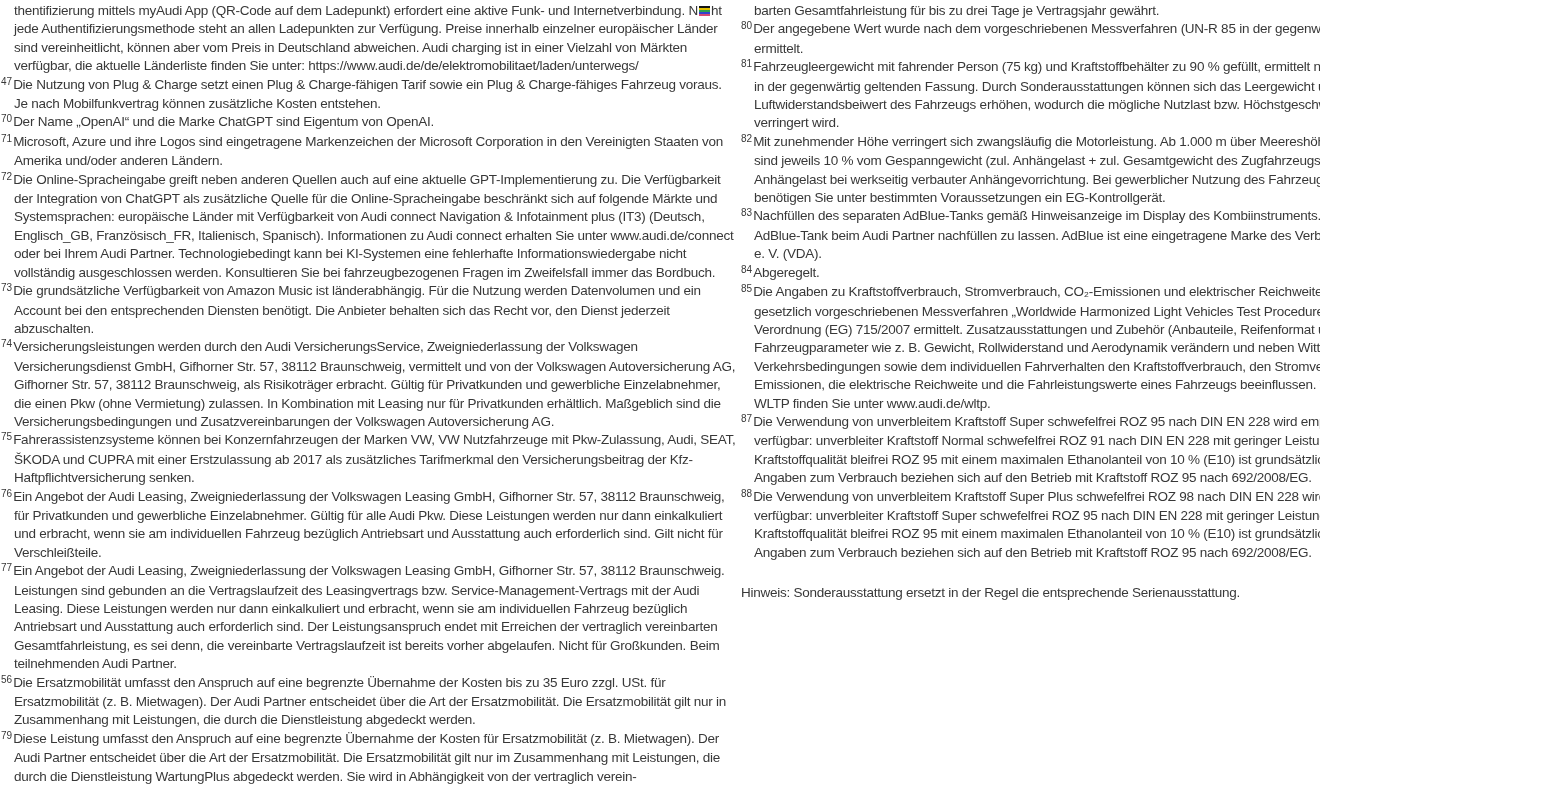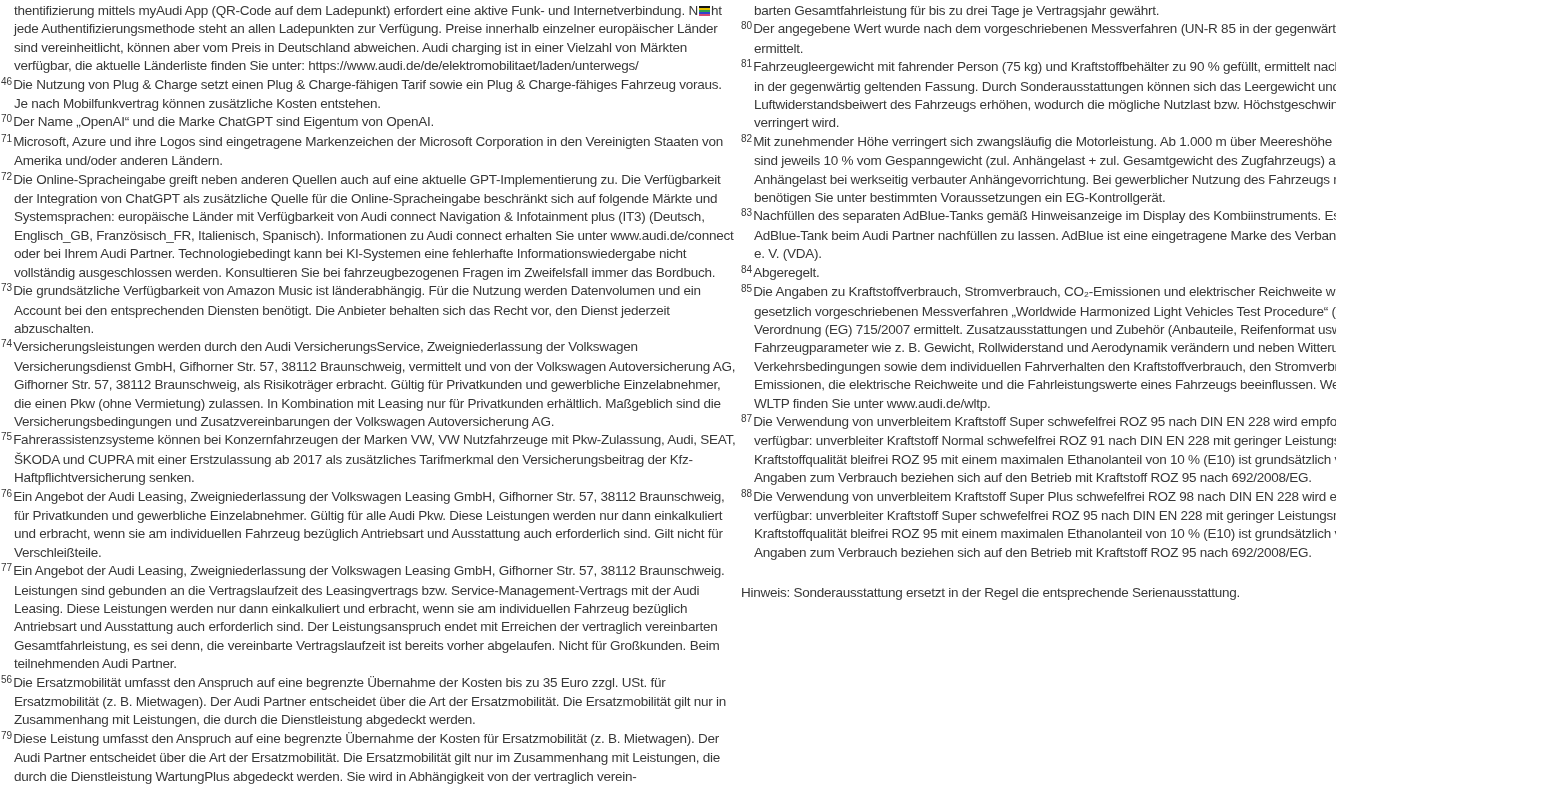--- a/index.html
+++ b/index.html
@@ -7,21 +7,20 @@
   .page {
     position:relative;
     width:1320px; height:810px;
     background:#ffffff;
     overflow:hidden;
     font-family:"Liberation Sans", sans-serif;
     font-size:13.5px;
     line-height:18.4px;
     letter-spacing:-0.25px;
     color:#383838;
-    padding-left:16px;
   }
   .col { position:absolute; top:2px; }
   #col-left  { left:1px;   width:737px; }
   #col-right { left:741px; width:741px; }
   p.fn { margin:0; padding-left:13px; text-indent:-13px; }
   p.fn.cont { text-indent:0; }
   .fn-num {
     font-size:10px;
     letter-spacing:0;
     position:relative;
@@ -48,21 +47,21 @@
     color:#333333;
     text-align:right;
   }
 </style>
 </head>
 <body>
 
 <div class="page">
   <div class="col" id="col-left">
       <p class="fn cont">thentifizierung mittels myAudi App (QR-Code auf dem Ladepunkt) erfordert eine aktive Funk- und Internetverbindung. N<span class="glitch"></span>ht jede Authentifizierungsmethode steht an allen Ladepunkten zur Verfügung. Preise innerhalb einzelner europäischer Länder sind vereinheitlicht, können aber vom Preis in Deutschland abweichen. Audi charging ist in einer Vielzahl von Märkten verfügbar, die aktuelle Länderliste finden Sie unter: https://www.audi.de/de/elektromobilitaet/laden/unterwegs/</p>
-      <p class="fn"><span class="fn-num">46</span>Die Nutzung von Plug &amp; Charge setzt einen Plug &amp; Charge-fähigen Tarif sowie ein Plug &amp; Charge-fähiges Fahrzeug voraus. Je nach Mobilfunkvertrag können zusätzliche Kosten entstehen.</p>
+      <p class="fn"><span class="fn-num">47</span>Die Nutzung von Plug &amp; Charge setzt einen Plug &amp; Charge-fähigen Tarif sowie ein Plug &amp; Charge-fähiges Fahrzeug voraus. Je nach Mobilfunkvertrag können zusätzliche Kosten entstehen.</p>
       <p class="fn"><span class="fn-num">70</span>Der Name „OpenAI“ und die Marke ChatGPT sind Eigentum von OpenAI.</p>
       <p class="fn"><span class="fn-num">71</span>Microsoft, Azure und ihre Logos sind eingetragene Markenzeichen der Microsoft Corporation in den Vereinigten Staaten von Amerika und/oder anderen Ländern.</p>
       <p class="fn"><span class="fn-num">72</span>Die Online-Spracheingabe greift neben anderen Quellen auch auf eine aktuelle GPT-Implementierung zu. Die Verfügbarkeit der Integration von ChatGPT als zusätzliche Quelle für die Online-Spracheingabe beschränkt sich auf folgende Märkte und Systemsprachen: europäische Länder mit Verfügbarkeit von Audi connect Navigation &amp; Infotainment plus (IT3) (Deutsch, Englisch_GB, Französisch_FR, Italienisch, Spanisch). Informationen zu Audi connect erhalten Sie unter www.audi.de/connect oder bei Ihrem Audi Partner. Technologiebedingt kann bei KI-Systemen eine fehlerhafte Informationswiedergabe nicht vollständig ausgeschlossen werden. Konsultieren Sie bei fahrzeugbezogenen Fragen im Zweifelsfall immer das Bordbuch.</p>
       <p class="fn"><span class="fn-num">73</span>Die grundsätzliche Verfügbarkeit von Amazon Music ist länderabhängig. Für die Nutzung werden Datenvolumen und ein Account bei den entsprechenden Diensten benötigt. Die Anbieter behalten sich das Recht vor, den Dienst jederzeit abzuschalten.</p>
       <p class="fn"><span class="fn-num">74</span>Versicherungsleistungen werden durch den Audi VersicherungsService, Zweigniederlassung der Volkswagen Versicherungsdienst GmbH, Gifhorner Str. 57, 38112 Braunschweig, vermittelt und von der Volkswagen Autoversicherung AG, Gifhorner Str. 57, 38112 Braunschweig, als Risikoträger erbracht. Gültig für Privatkunden und gewerbliche Einzelabnehmer, die einen Pkw (ohne Vermietung) zulassen. In Kombination mit Leasing nur für Privatkunden erhältlich. Maßgeblich sind die Versicherungsbedingungen und Zusatzvereinbarungen der Volkswagen Autoversicherung AG.</p>
       <p class="fn"><span class="fn-num">75</span>Fahrerassistenzsysteme können bei Konzernfahrzeugen der Marken VW, VW Nutzfahrzeuge mit Pkw-Zulassung, Audi, SEAT, ŠKODA und CUPRA mit einer Erstzulassung ab 2017 als zusätzliches Tarifmerkmal den Versicherungsbeitrag der Kfz-Haftpflichtversicherung senken.</p>
       <p class="fn"><span class="fn-num">76</span>Ein Angebot der Audi Leasing, Zweigniederlassung der Volkswagen Leasing GmbH, Gifhorner Str. 57, 38112 Braunschweig, für Privatkunden und gewerbliche Einzelabnehmer. Gültig für alle Audi Pkw. Diese Leistungen werden nur dann einkalkuliert und erbracht, wenn sie am individuellen Fahrzeug bezüglich Antriebsart und Ausstattung auch erforderlich sind. Gilt nicht für Verschleißteile.</p>
       <p class="fn"><span class="fn-num">77</span>Ein Angebot der Audi Leasing, Zweigniederlassung der Volkswagen Leasing GmbH, Gifhorner Str. 57, 38112 Braunschweig. Leistungen sind gebunden an die Vertragslaufzeit des Leasingvertrags bzw. Service-Management-Vertrags mit der Audi Leasing. Diese Leistungen werden nur dann einkalkuliert und erbracht, wenn sie am individuellen Fahrzeug bezüglich Antriebsart und Ausstattung auch erforderlich sind. Der Leistungsanspruch endet mit Erreichen der vertraglich vereinbarten Gesamtfahrleistung, es sei denn, die vereinbarte Vertragslaufzeit ist bereits vorher abgelaufen. Nicht für Großkunden. Beim teilnehmenden Audi Partner.</p>
       <p class="fn"><span class="fn-num">56</span>Die Ersatzmobilität umfasst den Anspruch auf eine begrenzte Übernahme der Kosten bis zu 35 Euro zzgl. USt. für Ersatzmobilität (z. B. Mietwagen). Der Audi Partner entscheidet über die Art der Ersatzmobilität. Die Ersatzmobilität gilt nur in Zusammenhang mit Leistungen, die durch die Dienstleistung abgedeckt werden.</p>
       <p class="fn"><span class="fn-num">79</span>Diese Leistung umfasst den Anspruch auf eine begrenzte Übernahme der Kosten für Ersatzmobilität (z. B. Mietwagen). Der Audi Partner entscheidet über die Art der Ersatzmobilität. Die Ersatzmobilität gilt nur im Zusammenhang mit Leistungen, die durch die Dienstleistung WartungPlus abgedeckt werden. Sie wird in Abhängigkeit von der vertraglich verein-</p>

